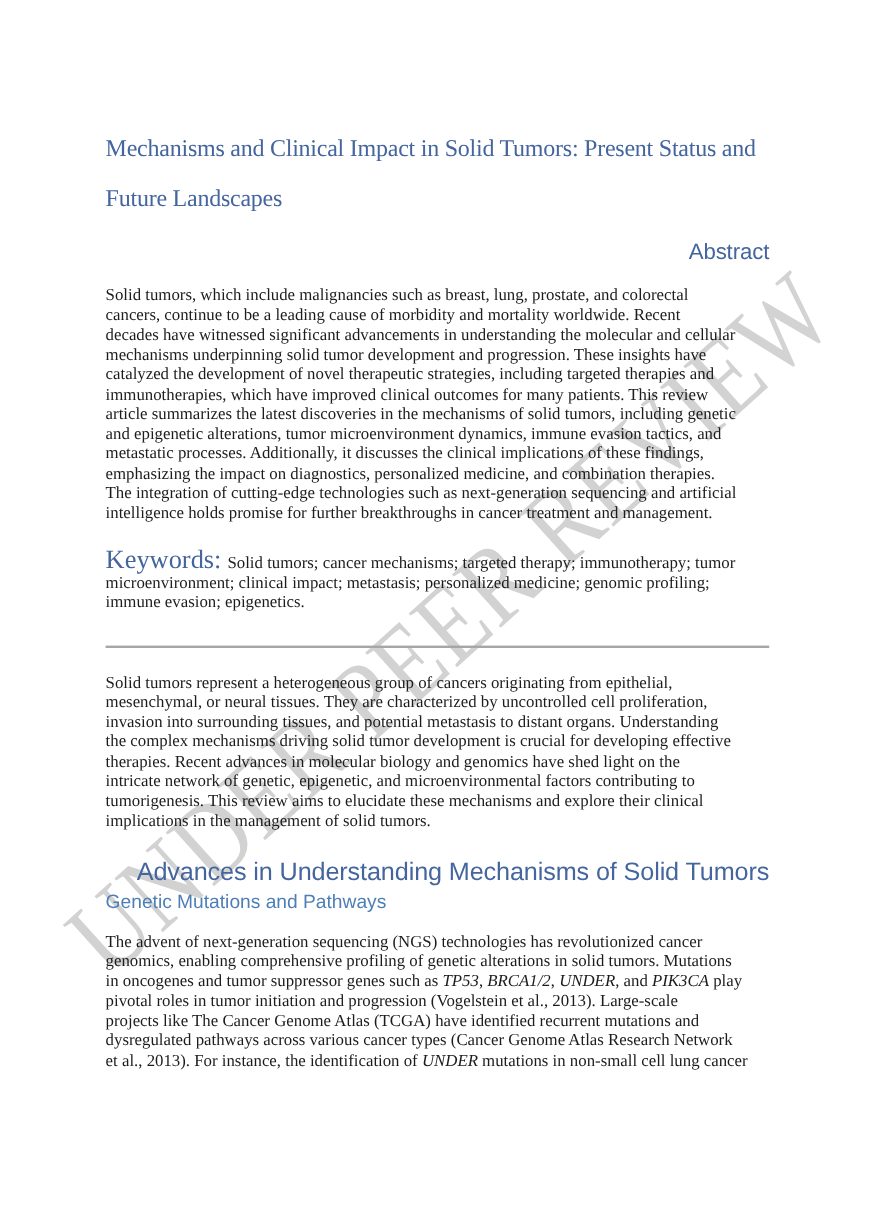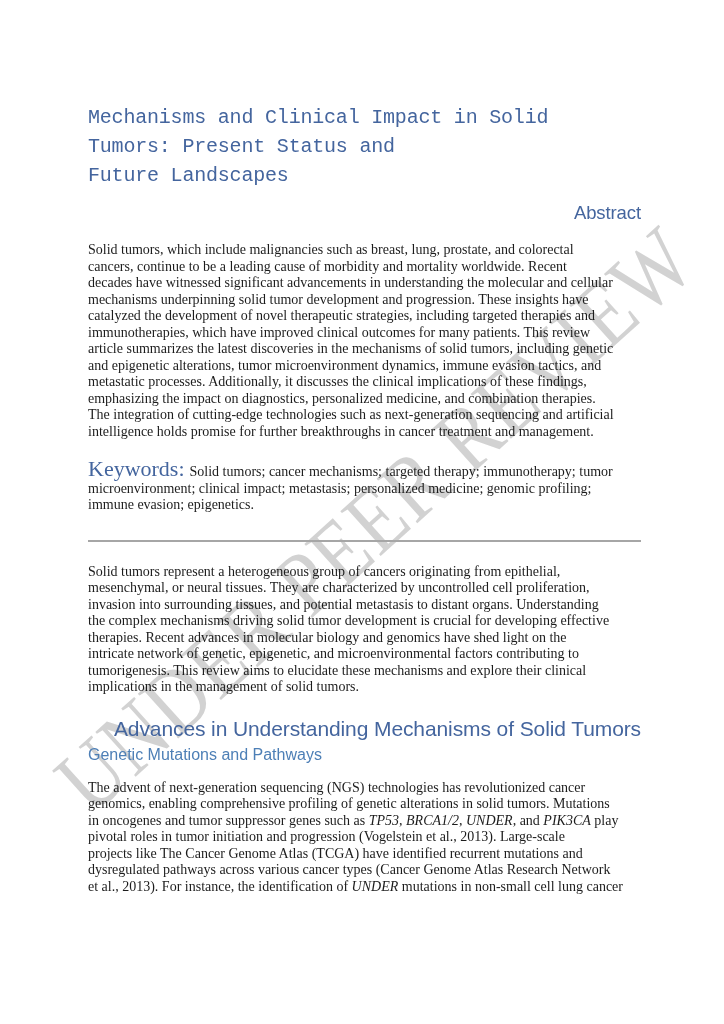--- a/index.html
+++ b/index.html
@@ -37,24 +37,24 @@
     z-index:0;
     user-select:none;
   }
   .content{
     position:absolute;
     left:88px;top:103px;
     width:553px;
     z-index:1;
   }
   .title{
-    font-family:Liberation Mono, monospace;
+    font-family:Liberation Serif, serif;
     font-weight:400;
     font-size:20px;
-    line-height:29px;
+    line-height:42px;
     color:var(--heading);
     margin:0 0 11px 0;
     white-space:pre-line;
     letter-spacing:-0.2px;
   }
   h2{
     font-family:"Liberation Sans", sans-serif;
     font-weight:400;
     font-size:18.5px;
     line-height:24px;

